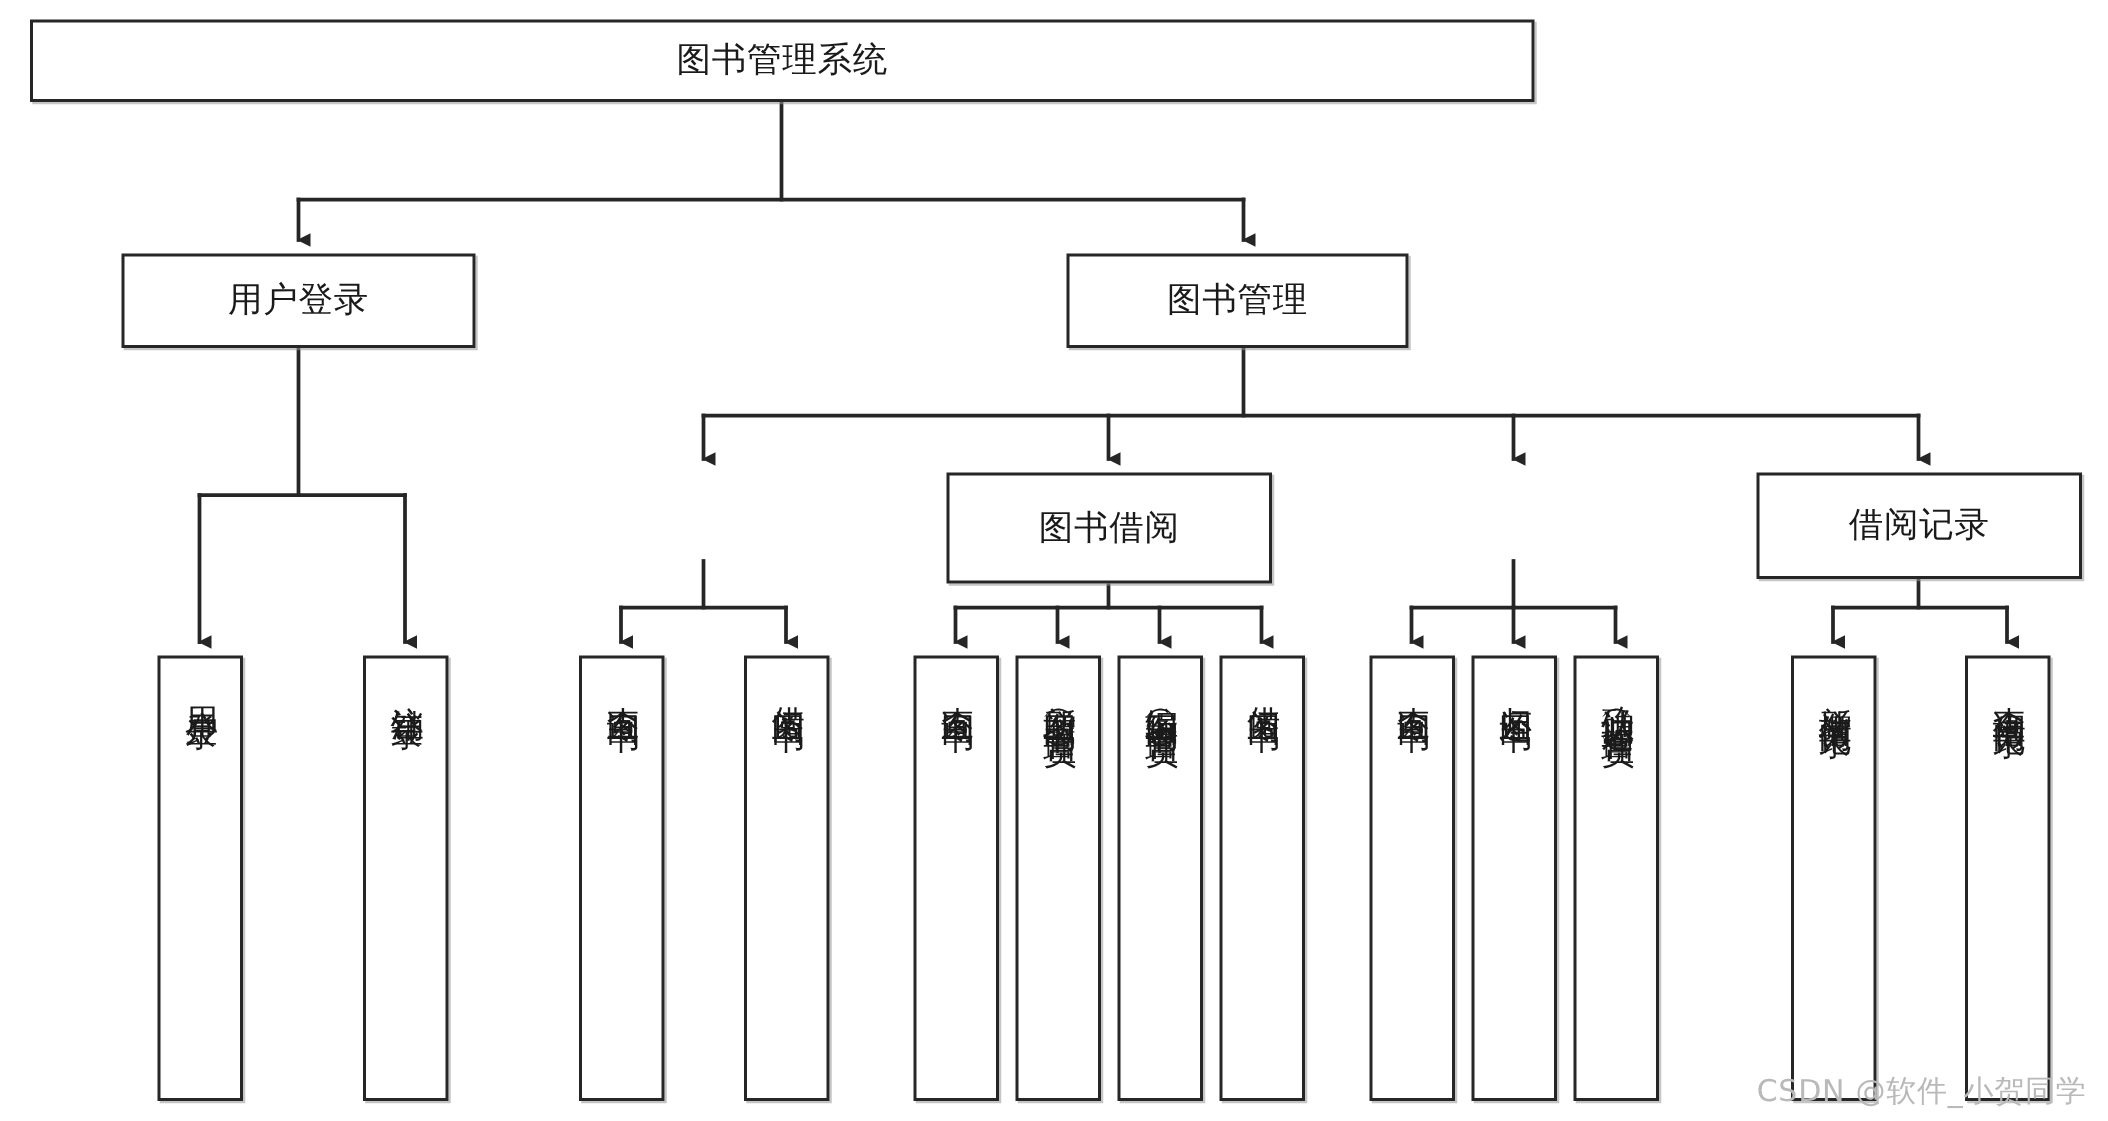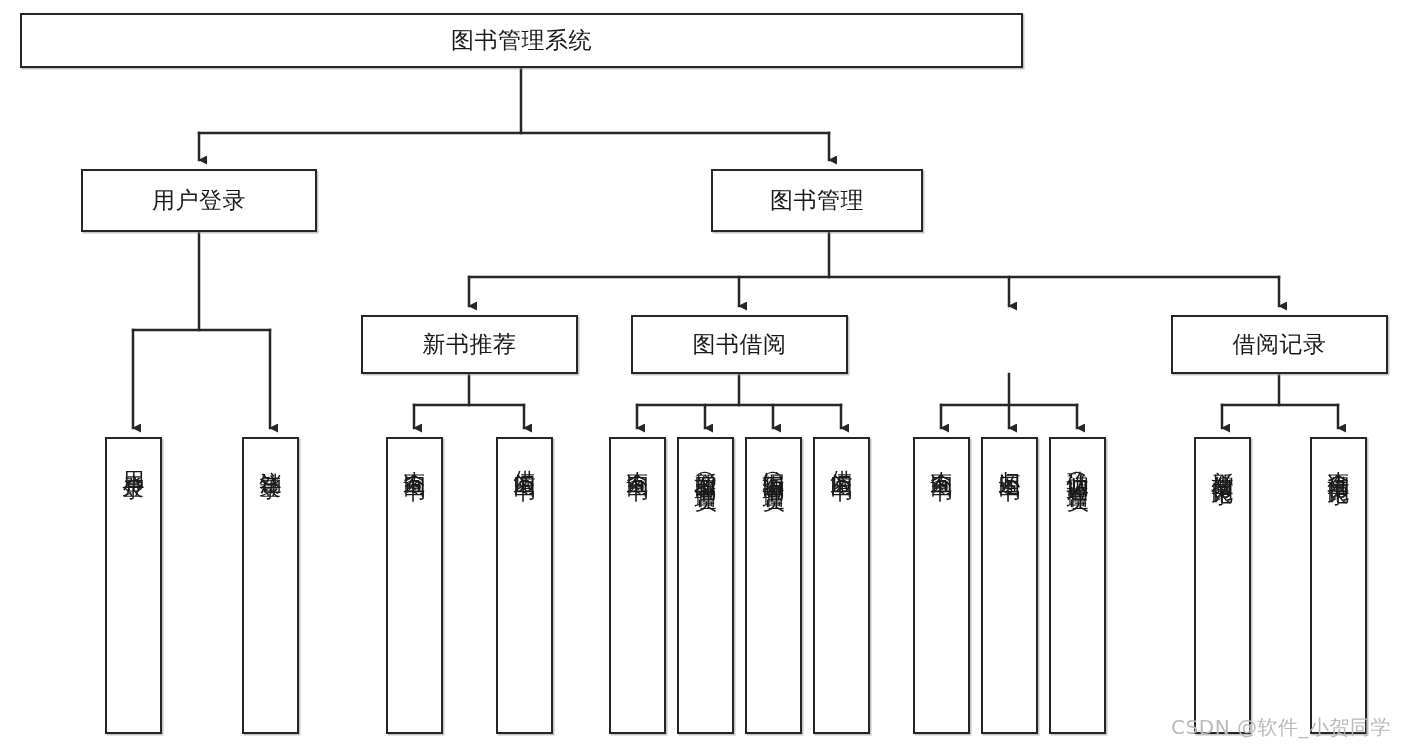--- a/index.html
+++ b/index.html
@@ -146,34 +146,31 @@
   </svg>
 
   <div class="node-box" style="left:20px; top:13px; width:1003px; height:55px;">
     <span class="node-label-h">图书管理系统</span>
   </div>
 
   <div class="node-box" style="left:81px; top:169px; width:236px; height:63px;">
     <span class="node-label-h">用户登录</span>
   </div>
 
-  <div class="node-box" style="left:711px; top:169px; width:212px; height:63px;">
+  <div class="node-box" style="left:711px; top:169px; width:228px; height:63px;">
     <span class="node-label-h">图书管理</span>
   </div>
 
-  <div class="node-box" style="left:361px; top:315px; width:217px; height:59px;">
-    <span class="node-label-h">新书推荐</span>
-  </div>
-
-  <div class="node-box" style="left:631px; top:315px; width:217px; height:59px;">
+
+  <div class="node-box" style="left:631px; top:315px; width:217px; height:74px;">
     <span class="node-label-h">图书借阅</span>
   </div>
 
 
-  <div class="node-box" style="left:1171px; top:315px; width:217px; height:59px;">
+  <div class="node-box" style="left:1171px; top:315px; width:217px; height:71px;">
     <span class="node-label-h">借阅记录</span>
   </div>
 
   <div class="node-box leaf" style="left:105px; top:437px; width:57px; height:297px;">
     <span class="node-label-v">用户登录</span>
   </div>
   <div class="node-box leaf" style="left:242px; top:437px; width:57px; height:297px;">
     <span class="node-label-v">注销登录</span>
   </div>
 

